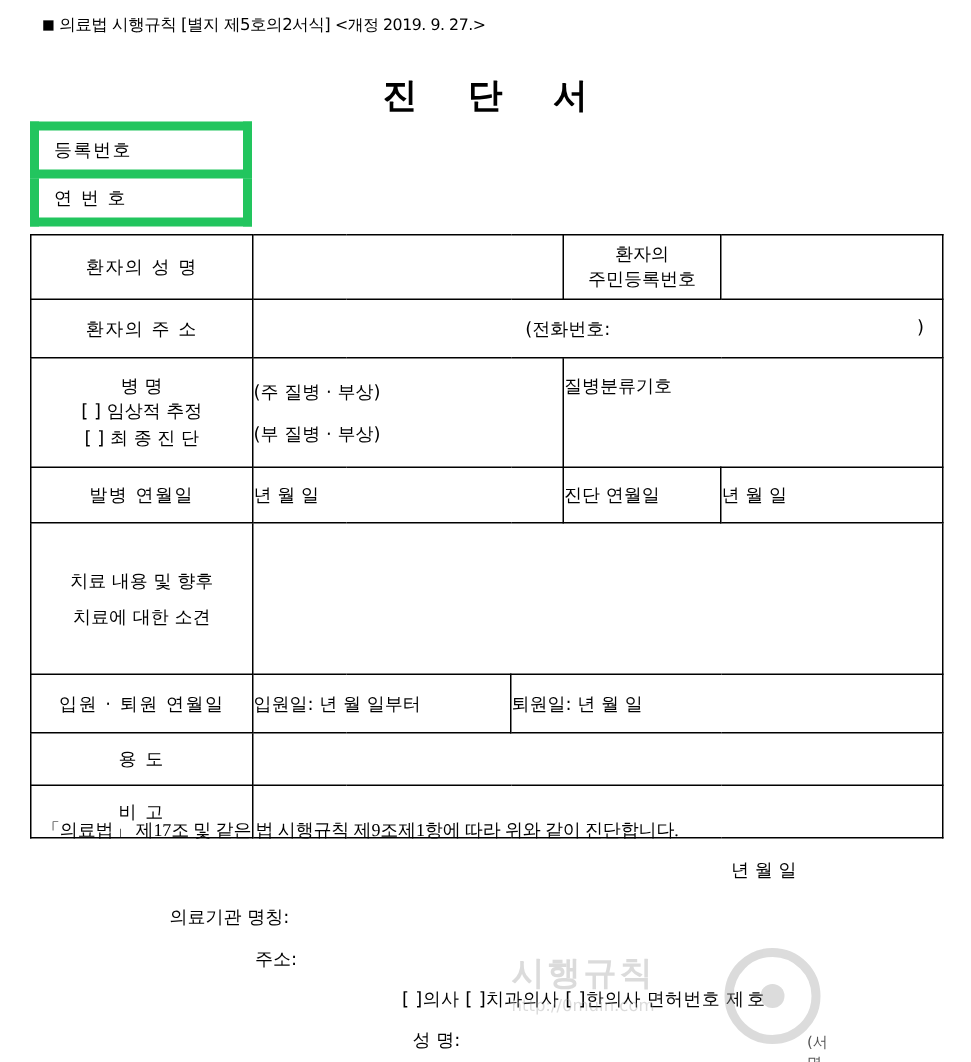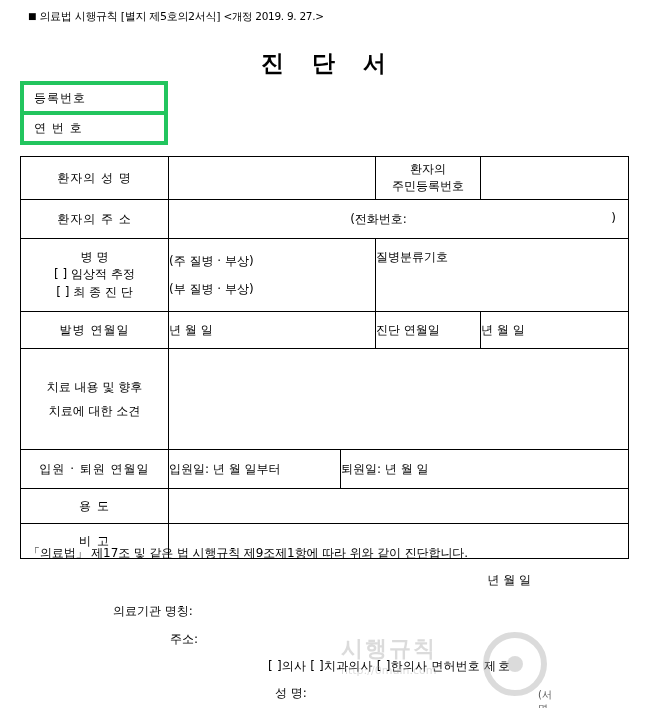--- a/index.html
+++ b/index.html
@@ -40,34 +40,35 @@
   .title {
     position: absolute;
     top: 48px;
     left: 0;
     width: 647px;
     text-align: center;
     font-size: 23px;
     font-weight: bold;
     letter-spacing: 10px;
     text-indent: 10px;
+    font-family: Liberation Mono, monospace;
   }
   table {
     border-collapse: collapse;
     table-layout: fixed;
   }
   .tbl-reg {
     position: absolute;
     top: 81px;
     left: 20px;
     width: 148px;
     font-size: 12px;
   }
   .tbl-reg td {
-    border: 4px solid #22c55e;
+    border: 6px solid #22c55e;
     height: 26px;
     padding: 0 10px;
     letter-spacing: 1px;
   }
   .tbl-main {
     position: absolute;
     top: 156px;
     left: 20px;
     width: 608px;
     font-size: 12px;
@@ -116,20 +117,21 @@
   .inout {
     padding: 0 12px;
     white-space: nowrap;
   }
   .statement {
     position: absolute;
     top: 545px;
     left: 28px;
     font-size: 12px;
     letter-spacing: -0.1px;
+    font-family: Liberation Serif, serif;
   }
   .date-line {
     position: absolute;
     top: 572px;
     right: 26px;
     font-size: 12px;
   }
   .foot {
     position: absolute;
     font-size: 12px;

